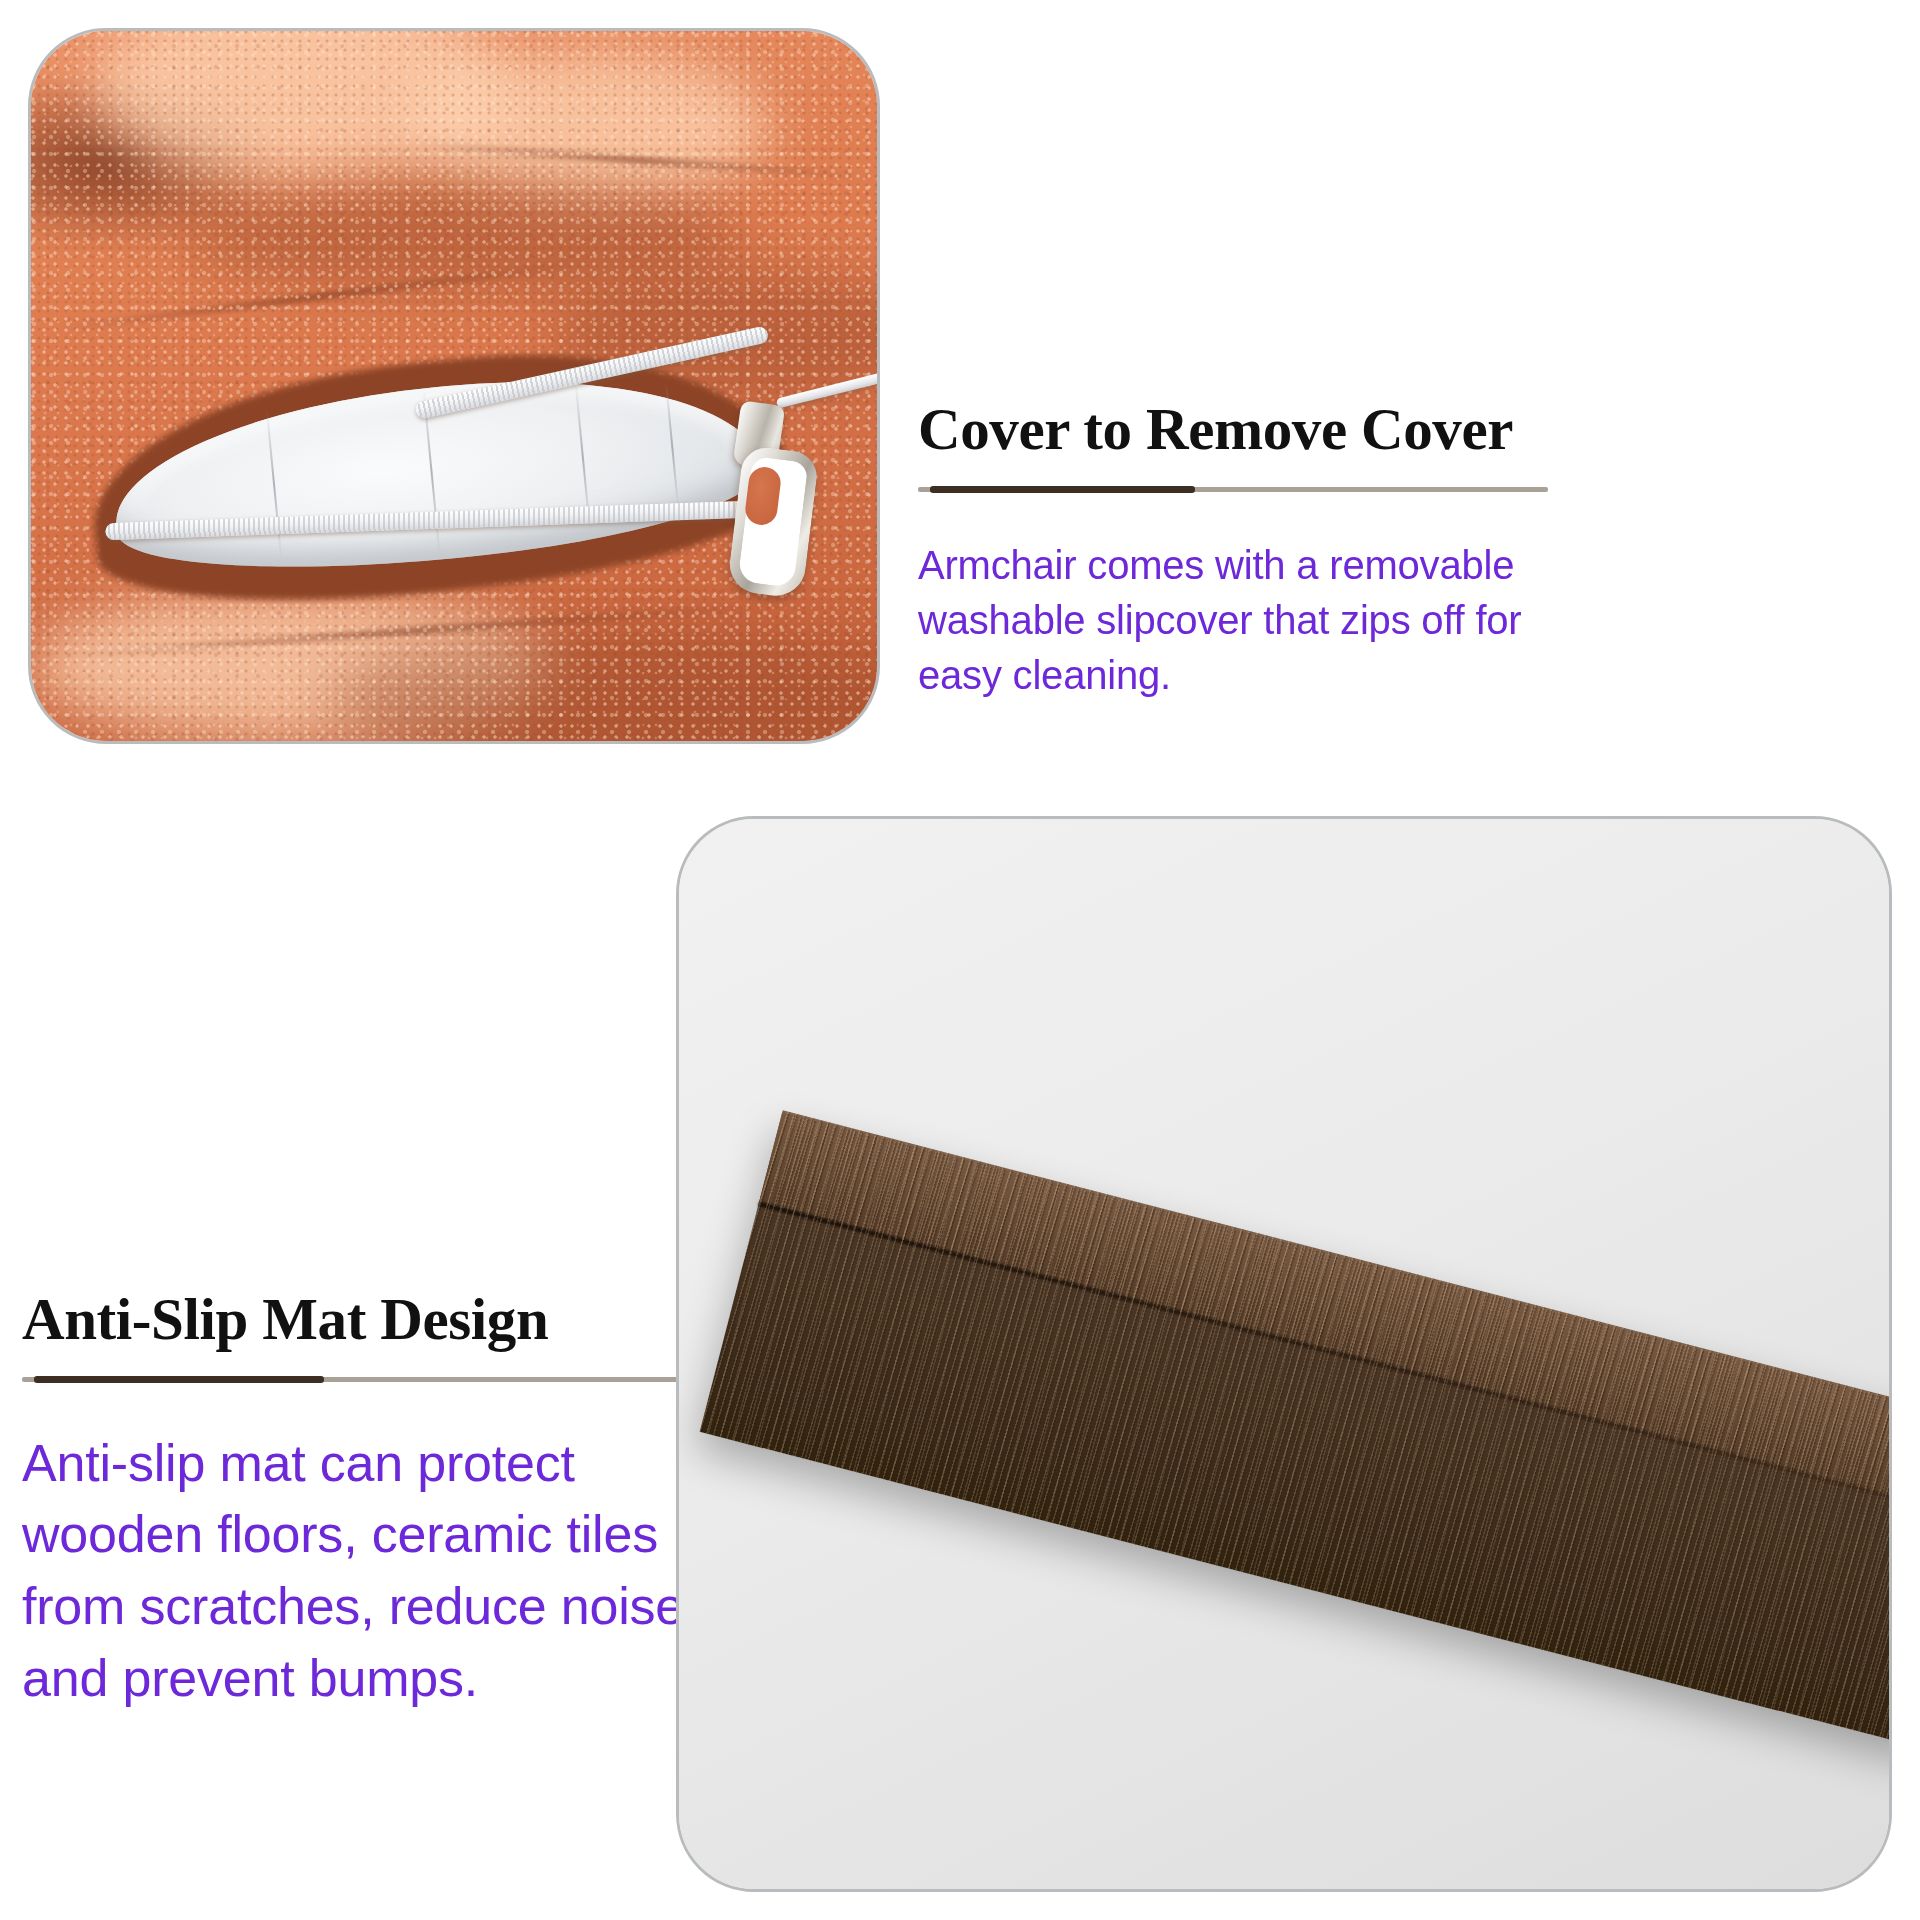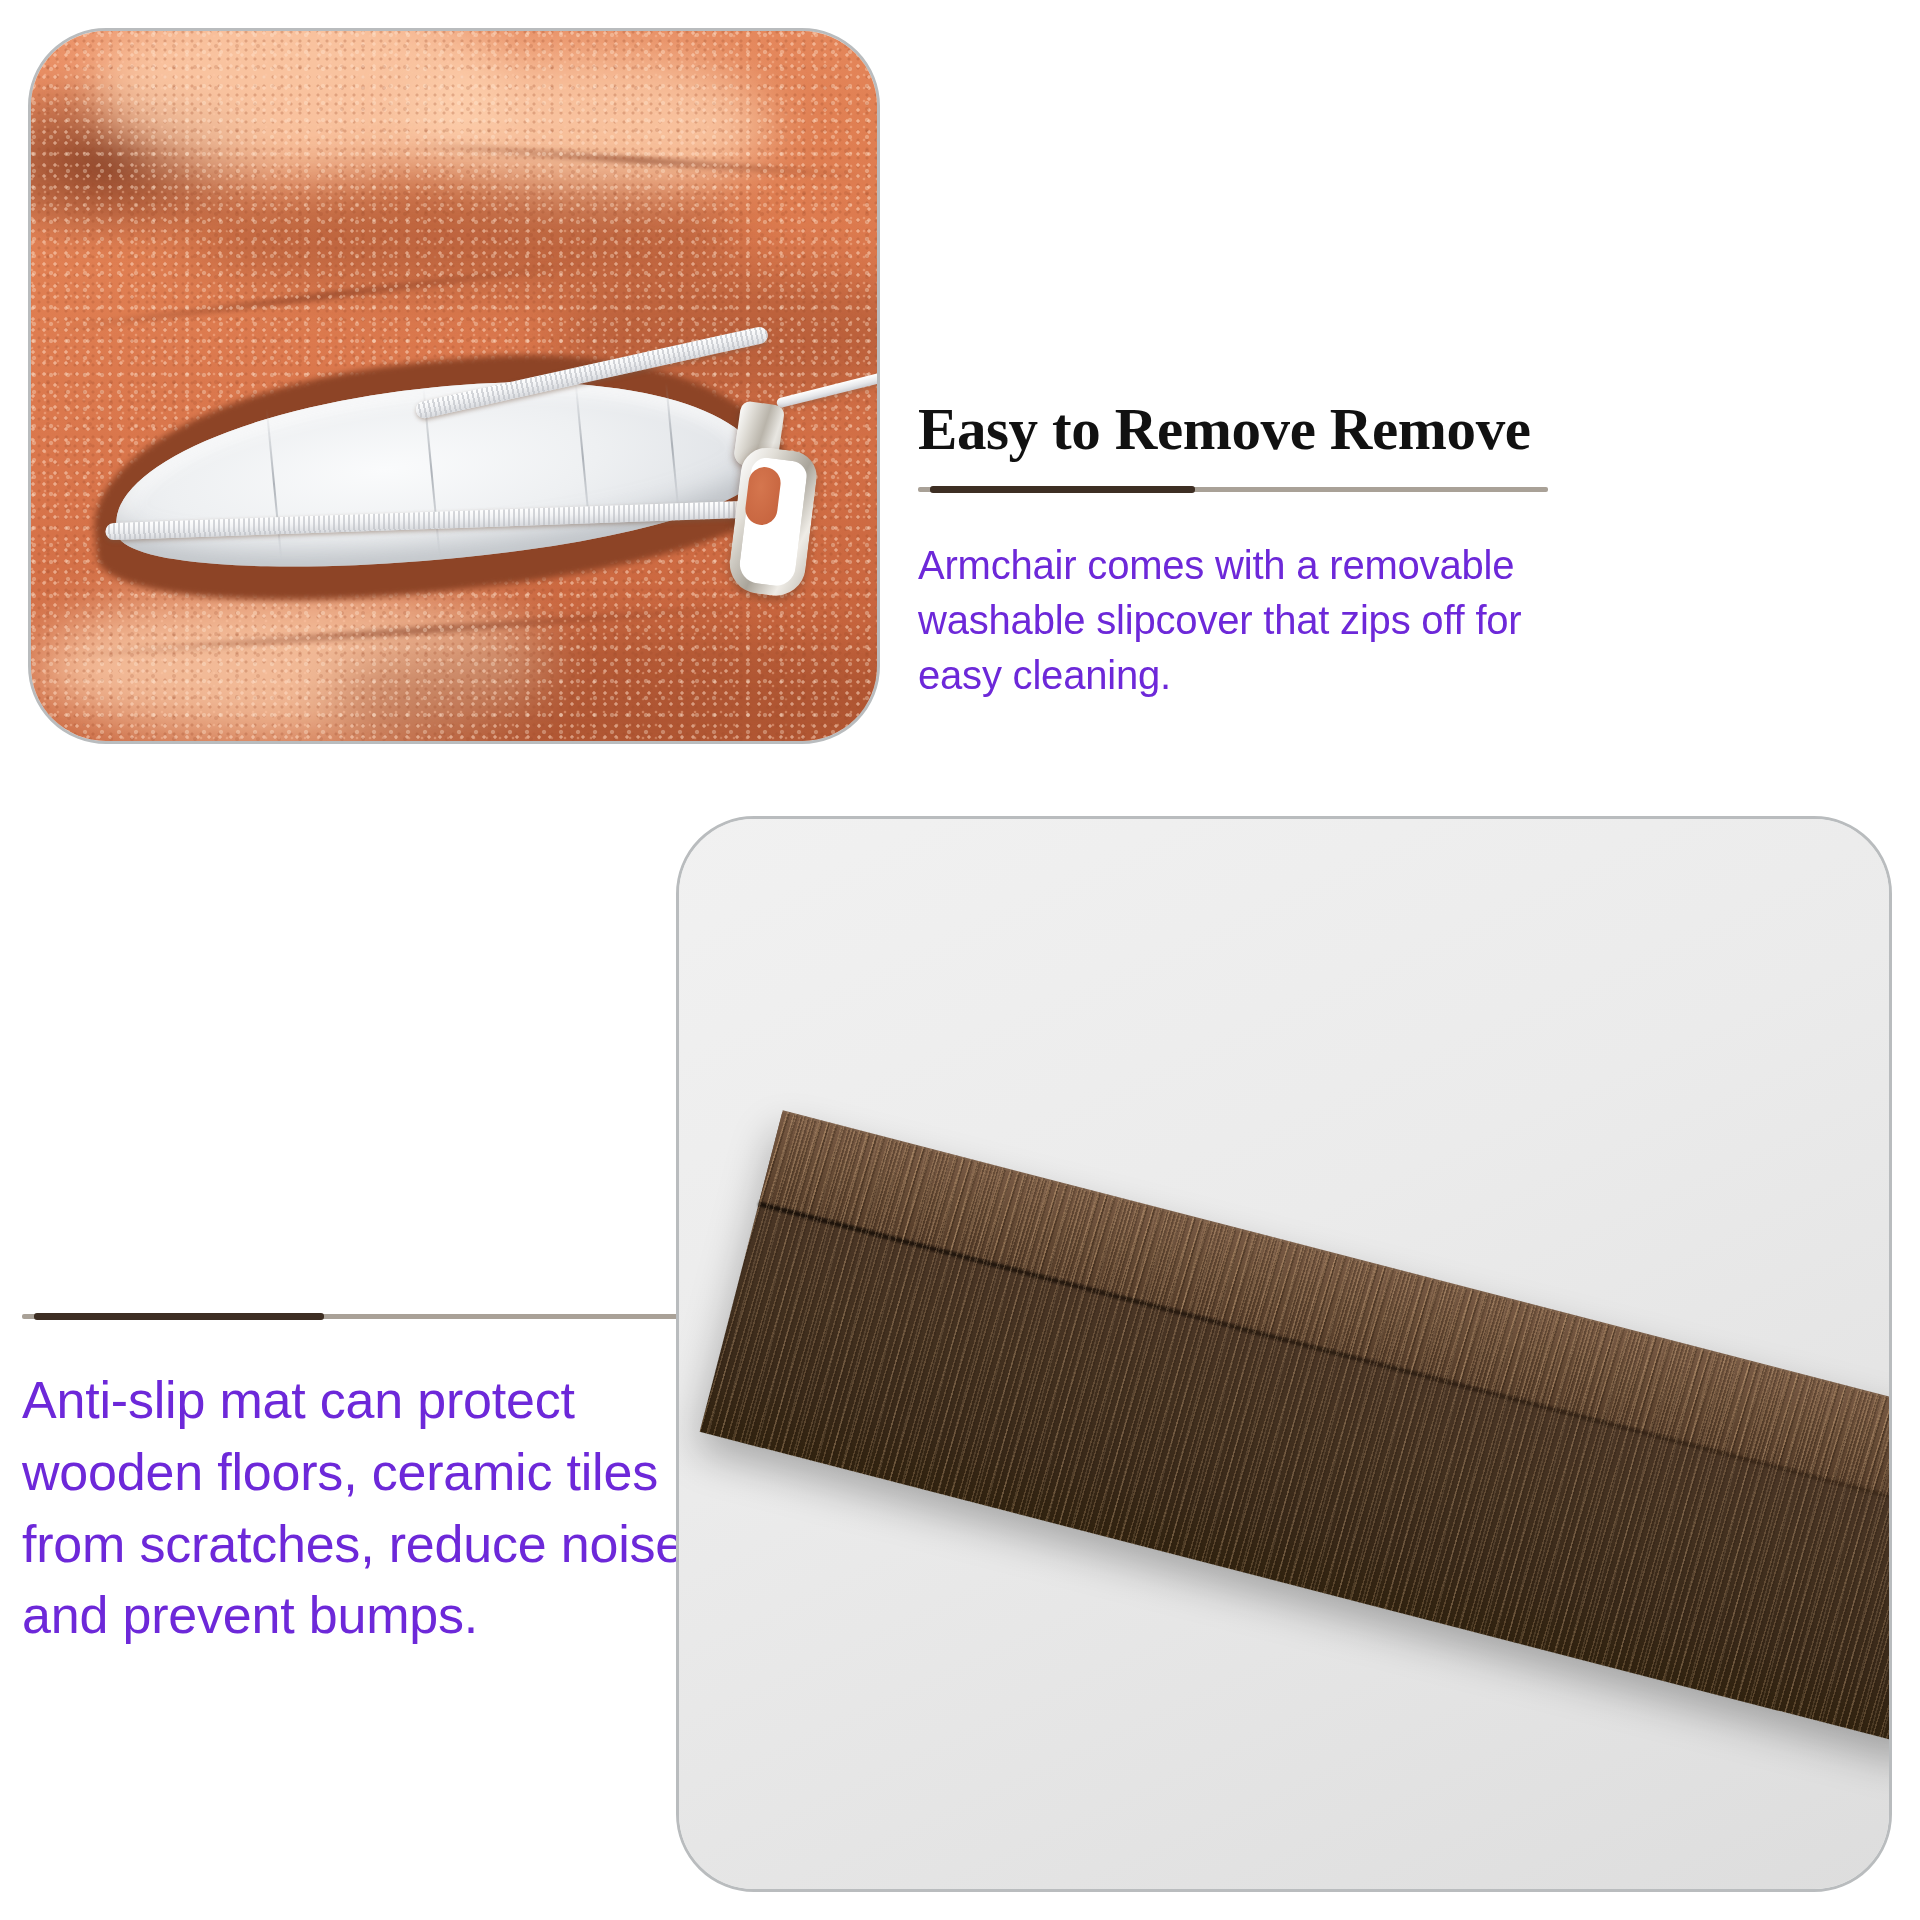--- a/index.html
+++ b/index.html
@@ -254,26 +254,27 @@
       </div>
     </div>
 
     <div class="zip-cord"></div>
     <div class="zip-slider"></div>
     <div class="zip-pull"></div>
     <div class="zip-pull-hole"></div>
   </div>
 
   <div class="feature-text" id="text-cover">
-    <h2 class="feature-title">Easy to Remove Remove</h2>
+    <h2 class="feature-title">Cover to Remove Cover</h2>
     <div class="divider"></div>
     <p class="feature-body">Armchair comes with a removable washable slipcover that zips off for easy cleaning.</p>
   </div>
 
   <div class="feature-text" id="text-mat">
+    <h2 class="feature-title">Anti-Slip Mat Design</h2>
     <div class="divider"></div>
     <p class="feature-body">Anti-slip mat can protect wooden floors, ceramic tiles from scratches, reduce noise and prevent bumps.</p>
   </div>
 
   <div class="photo-panel" id="panel-leg">
     <div class="leg-bg"></div>
 
     <div class="leg-body">
       <div class="leg-top-face">
         <div class="leg-top-grain"></div>

